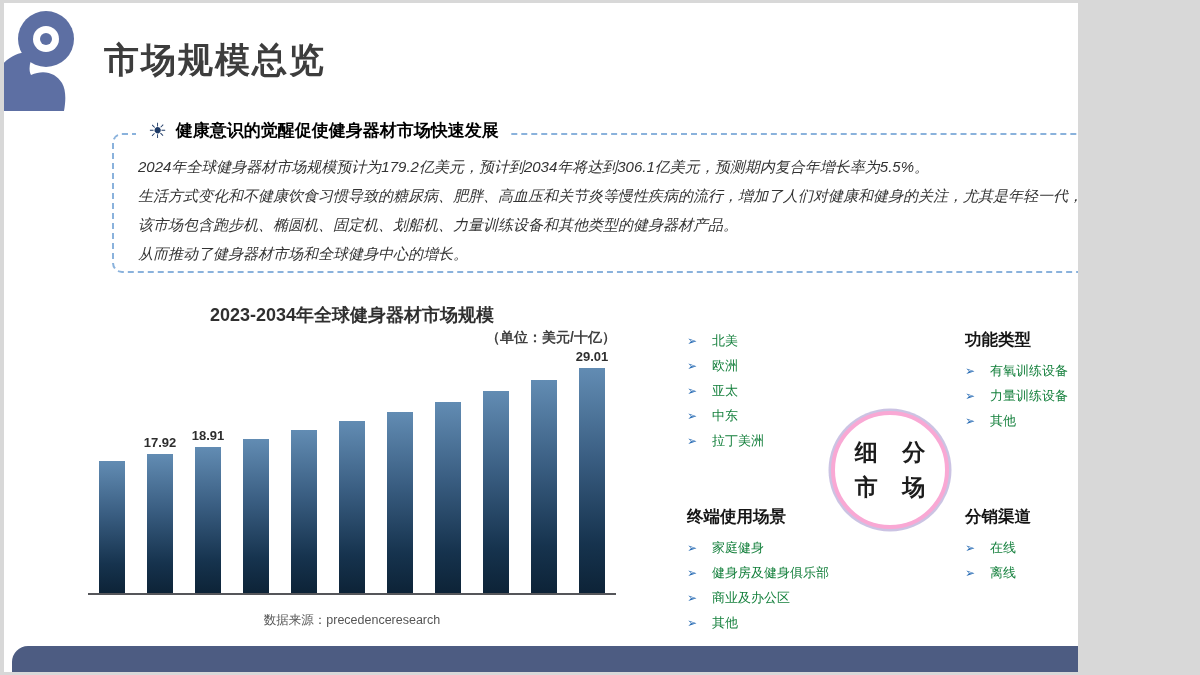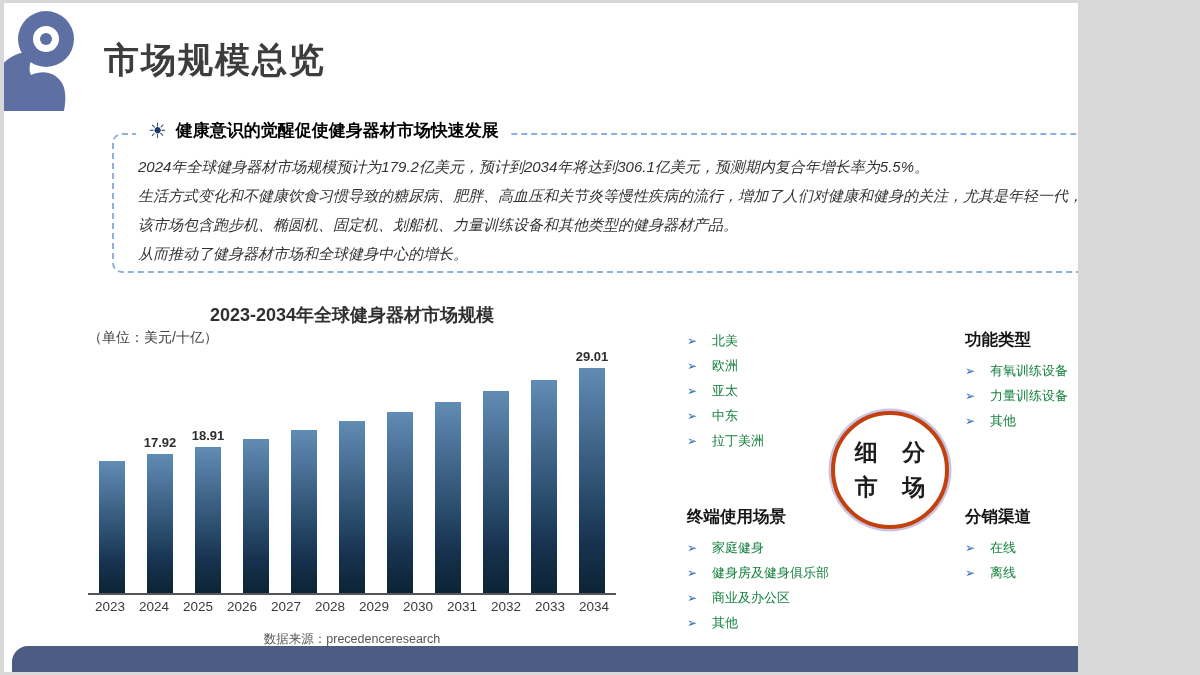--- a/index.html
+++ b/index.html
@@ -16,21 +16,21 @@
   .callout-head{position:absolute;top:-16px;left:22px;background:#ffffff;padding:0 12px;
     display:flex;align-items:center;gap:9px;}
   .sun-glyph{font-size:21px;line-height:21px;color:#1e3a66;}
   .callout-heading{font-size:17px;font-weight:700;color:#000000;white-space:nowrap;}
   .callout-body{padding:17px 24px 0 24px;font-style:italic;}
   .callout-body p{margin:0;font-size:15px;line-height:29px;color:#333333;white-space:nowrap;}
 
   
   .chart{position:absolute;left:84px;top:300px;width:528px;}
   .chart-title{text-align:center;font-size:18px;font-weight:700;color:#2f2f2f;margin:0;}
-  .chart-subtitle{text-align:left;font-size:14px;font-weight:400;color:#3f3f3f;margin-top:2px;}
+  .chart-subtitle{text-align:right;font-size:14px;font-weight:700;color:#3f3f3f;margin-top:2px;}
   .plot{position:relative;margin-top:6px;height:240px;display:flex;align-items:flex-end;
     border-bottom:2px solid #55565a;}
   .bar-col{position:relative;flex:1;height:240px;}
   .bar{position:absolute;bottom:0;left:50%;transform:translateX(-50%);width:26px;
     background:linear-gradient(180deg,#628cb3 0%,#3a5e82 40%,#16334e 78%,#0d2337 100%);}
   .bar-value{position:absolute;left:50%;transform:translateX(-50%);font-size:13px;font-weight:700;
     color:#2e2e2e;white-space:nowrap;}
   .x-axis{display:flex;margin-top:4px;}
   .year{flex:1;text-align:center;font-size:13.5px;color:#3a3a3a;}
   .chart-source{text-align:center;margin-top:17px;font-size:12.5px;color:#555555;}
@@ -40,21 +40,21 @@
   .seg-title{font-size:16.5px;font-weight:700;color:#151515;margin:0 0 8px 0;}
   .seg-row{display:flex;align-items:center;gap:15px;margin:0 0 1px 0;line-height:24px;}
   .bullet{font-size:12px;color:#2a6db5;}
   .seg-label{font-size:13px;color:#15803d;}
   #seg-region{left:683px;top:326px;}
   #seg-function{left:961px;top:326px;}
   #seg-endeuse{left:683px;top:503px;}
   #seg-channel{left:961px;top:503px;}
 
   .seg-circle{position:absolute;left:827px;top:408px;width:110px;height:110px;border-radius:50%;
-    background:#ffffff;border:4px solid #c2410c;box-shadow:0 0 0 2.5px rgba(139,123,192,0.45);
+    background:#ffffff;border:4px solid #f9a8d4;box-shadow:0 0 0 2.5px rgba(139,123,192,0.45);
     display:flex;flex-direction:column;align-items:center;justify-content:center;gap:4px;}
   .seg-circle div{font-size:23px;font-weight:700;color:#1c1c1c;word-spacing:18px;white-space:nowrap;}
 
   
   .footer-bar{position:absolute;left:8px;bottom:0;width:1178px;height:26px;background:#4d5c82;
     border-radius:16px 16px 0 0;}
   .dumbbell-icon{position:absolute;left:1108px;top:592px;width:56px;height:56px;}
 </style>
 </head>
 <body>
@@ -116,34 +116,20 @@
           <div class="bar" style="height: 202px;"></div>
         </div>
         <div class="bar-col">
           <div class="bar" style="height: 213px;"></div>
         </div>
         <div class="bar-col">
           <span class="bar-value" style="bottom: 229px;">29.01</span>
           <div class="bar" style="height: 225px;"></div>
         </div>
       </div>
-    <div class="x-axis">
-        <span class="year">2023</span>
-        <span class="year">2024</span>
-        <span class="year">2025</span>
-        <span class="year">2026</span>
-        <span class="year">2027</span>
-        <span class="year">2028</span>
-        <span class="year">2029</span>
-        <span class="year">2030</span>
-        <span class="year">2031</span>
-        <span class="year">2032</span>
-        <span class="year">2033</span>
-        <span class="year">2034</span>
-      </div>
     <div class="chart-source">数据来源：precedenceresearch</div>
   </div>
 
   <div class="seg-group" id="seg-region">
     <div class="seg-items">
         <div class="seg-row">
           <span class="bullet">➢</span>
           <span class="seg-label">北美</span>
         </div>
         <div class="seg-row">

